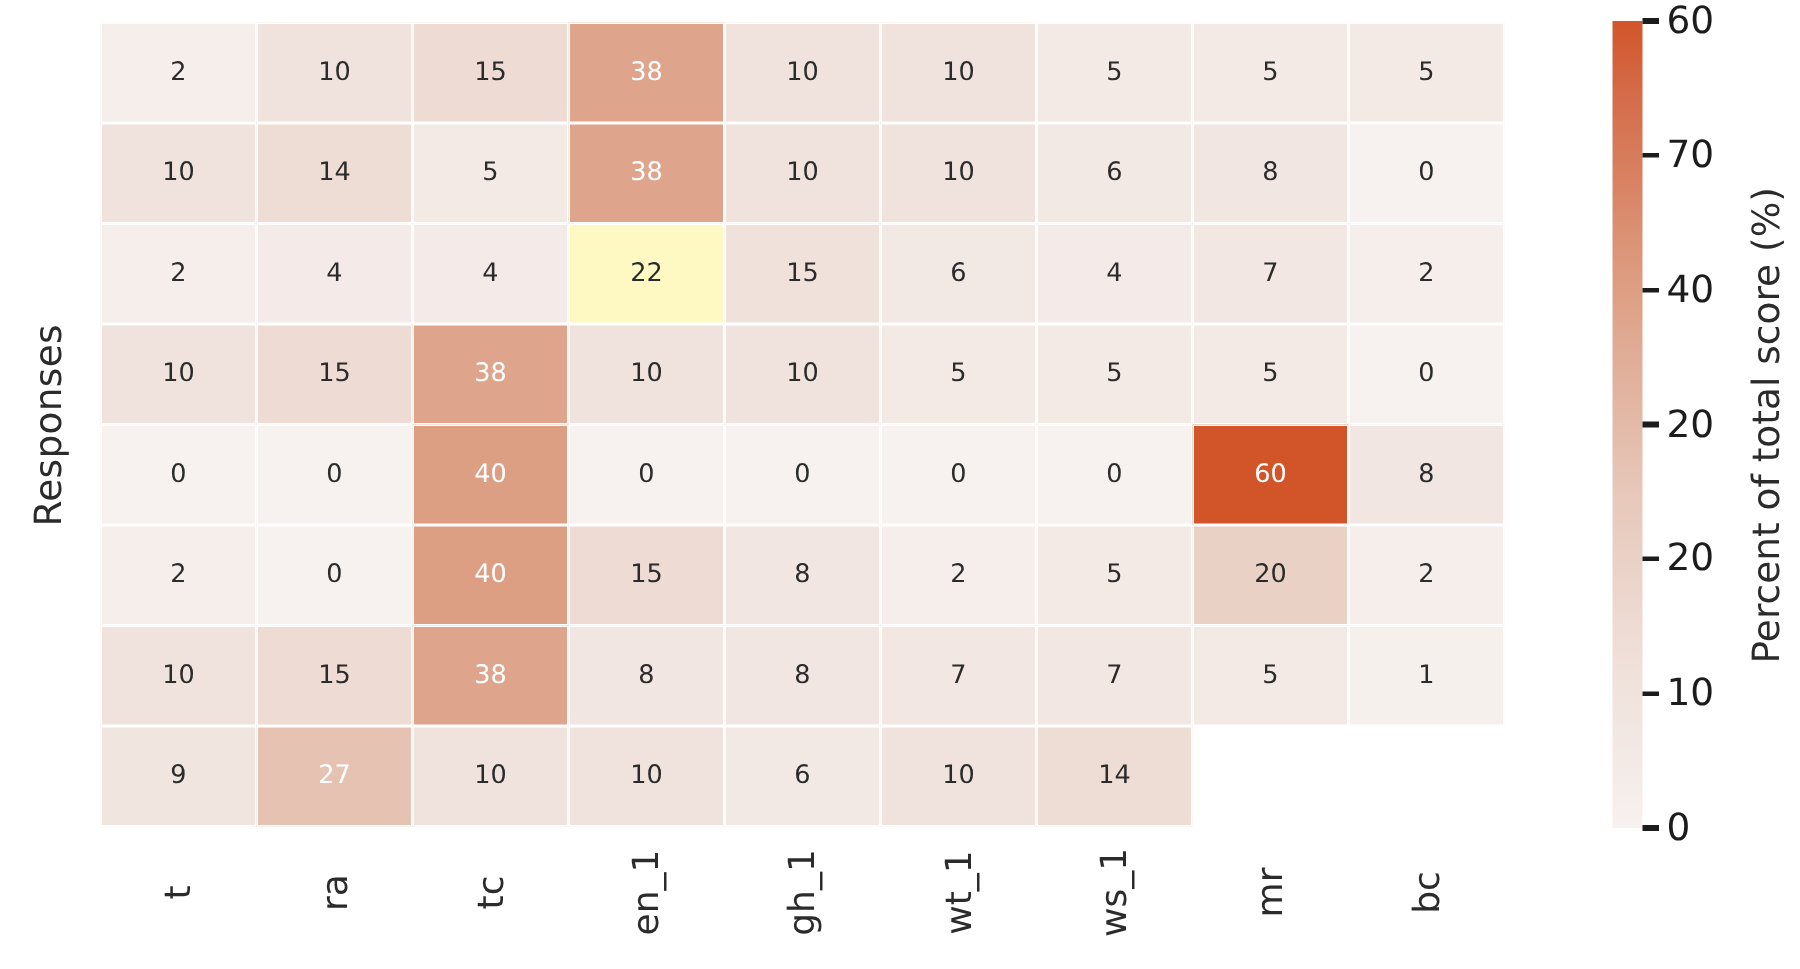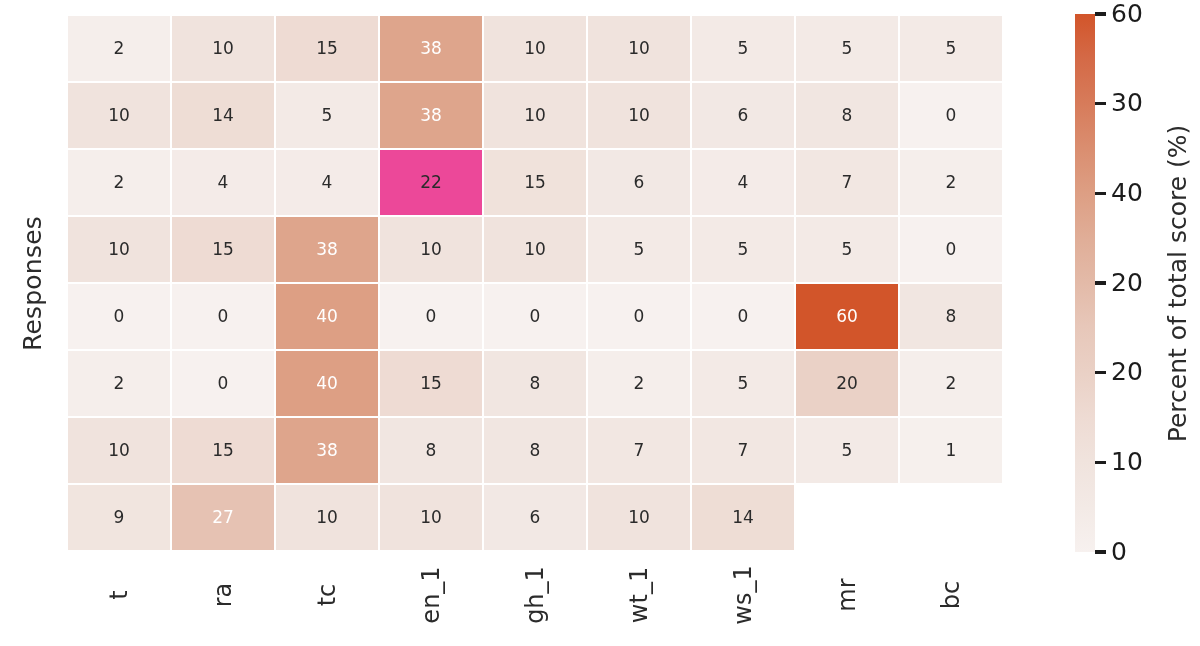--- a/index.html
+++ b/index.html
@@ -213,21 +213,21 @@
       </div>
       <div class="cell" style="background: rgb(245, 238, 235);">
         <span class="val" style="color: rgb(43, 43, 43);">2</span>
       </div>
       <div class="cell" style="background: rgb(244, 235, 232);">
         <span class="val" style="color: rgb(43, 43, 43);">4</span>
       </div>
       <div class="cell" style="background: rgb(244, 235, 232);">
         <span class="val" style="color: rgb(43, 43, 43);">4</span>
       </div>
-      <div class="cell" style="background: #ec4899;">
+      <div class="cell" style="background: #fef9c3;">
         <span class="val" style="color: rgb(43, 43, 43);">22</span>
       </div>
       <div class="cell" style="background: rgb(240, 226, 219);">
         <span class="val" style="color: rgb(43, 43, 43);">15</span>
       </div>
       <div class="cell" style="background: rgb(242, 232, 228);">
         <span class="val" style="color: rgb(43, 43, 43);">6</span>
       </div>
       <div class="cell" style="background: rgb(244, 235, 232);">
         <span class="val" style="color: rgb(43, 43, 43);">4</span>
@@ -417,21 +417,21 @@
         <div class="cbtick" style="top: 269px;">
           <i></i>
           <b>20</b>
         </div>
         <div class="cbtick" style="top: 179.333px;">
           <i></i>
           <b>40</b>
         </div>
         <div class="cbtick" style="top: 89.6667px;">
           <i></i>
-          <b>30</b>
+          <b>70</b>
         </div>
         <div class="cbtick" style="top: 0px;">
           <i></i>
           <b>60</b>
         </div>
       </div>
     <div id="cbar-label">
       <span>Percent of total score (%)</span>
     </div>
   </div>

